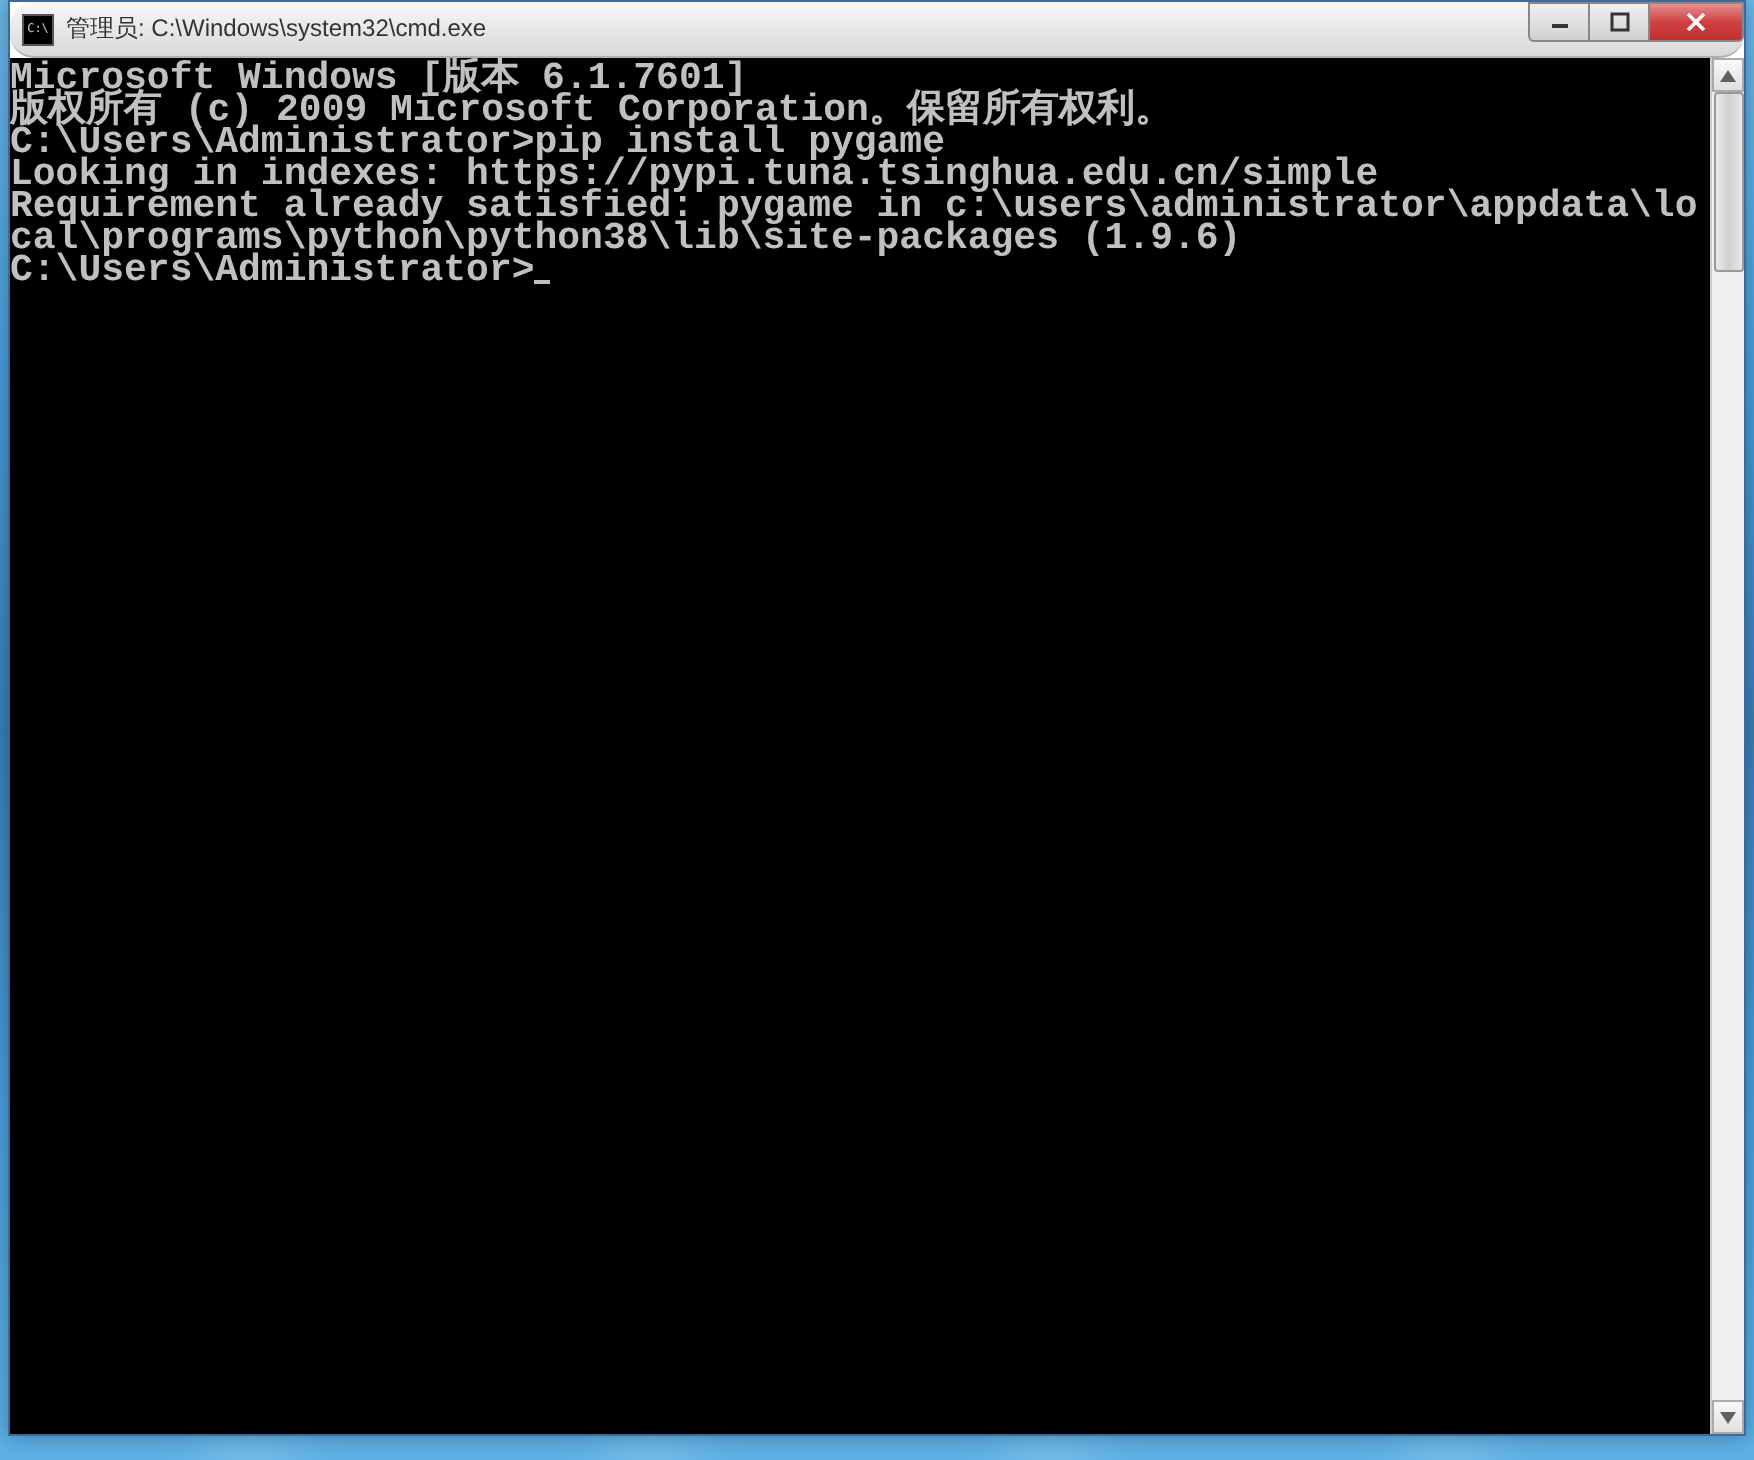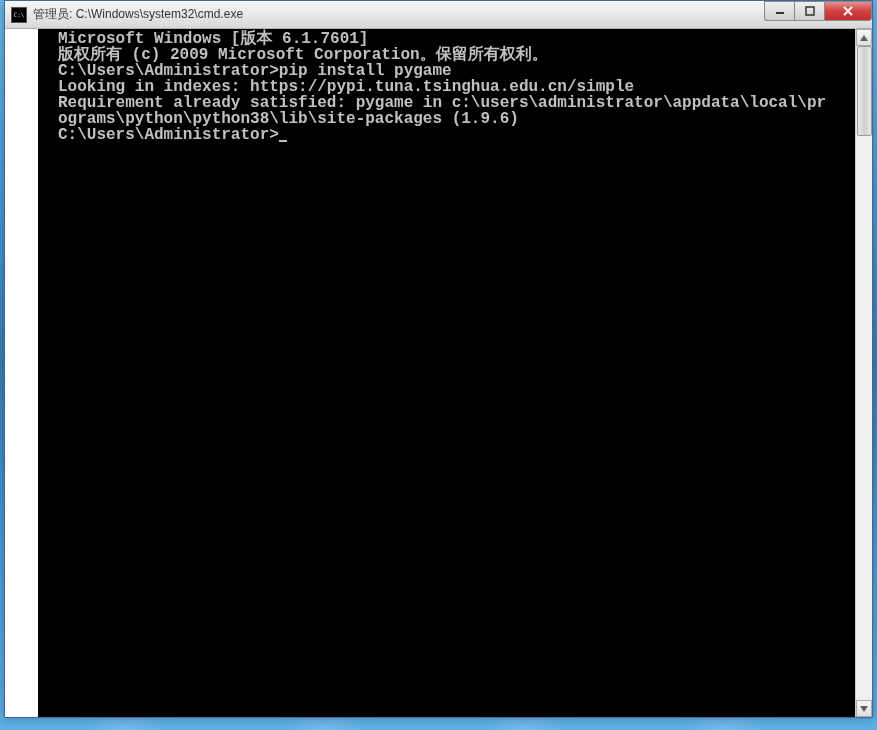--- a/index.html
+++ b/index.html
@@ -54,20 +54,21 @@
       box-shadow: 0 0 10px rgba(0,0,0,0.3);
     }
     
     .titlebar {
       height: 28px;
       background: linear-gradient(180deg, #f8f8f8 0%, #e8e8e8 50%, #d8d8d8 100%);
       border-bottom: 1px solid #b0b0b0;
       display: flex;
       align-items: center;
       position: relative;
+      border-radius: 12px;
     }
     
     .titlebar-icon {
       width: 16px;
       height: 16px;
       margin-left: 6px;
       background: #000;
       border: 1px solid #555;
       position: relative;
       display: flex;
@@ -130,28 +131,27 @@
       height: calc(100% - 28px);
       background: #fff;
       display: flex;
     }
     
     .terminal {
       flex: 1;
       background: #000;
       color: #c0c0c0;
       font-family: "Consolas", "Courier New", monospace;
-      font-size: 16px;
+      font-size: 19px;
       line-height: 16px;
-      padding: 2px 20px;
+      padding: 2px 0;
       white-space: pre-wrap;
       word-break: break-all;
       overflow: hidden;
       font-weight: bold;
-      margin-left: 33px;
     }
     
     .terminal-line {
       display: block;
     }
     
     .scrollbar {
       width: 17px;
       background: #f0f0f0;
       border-left: 1px solid #ccc;

